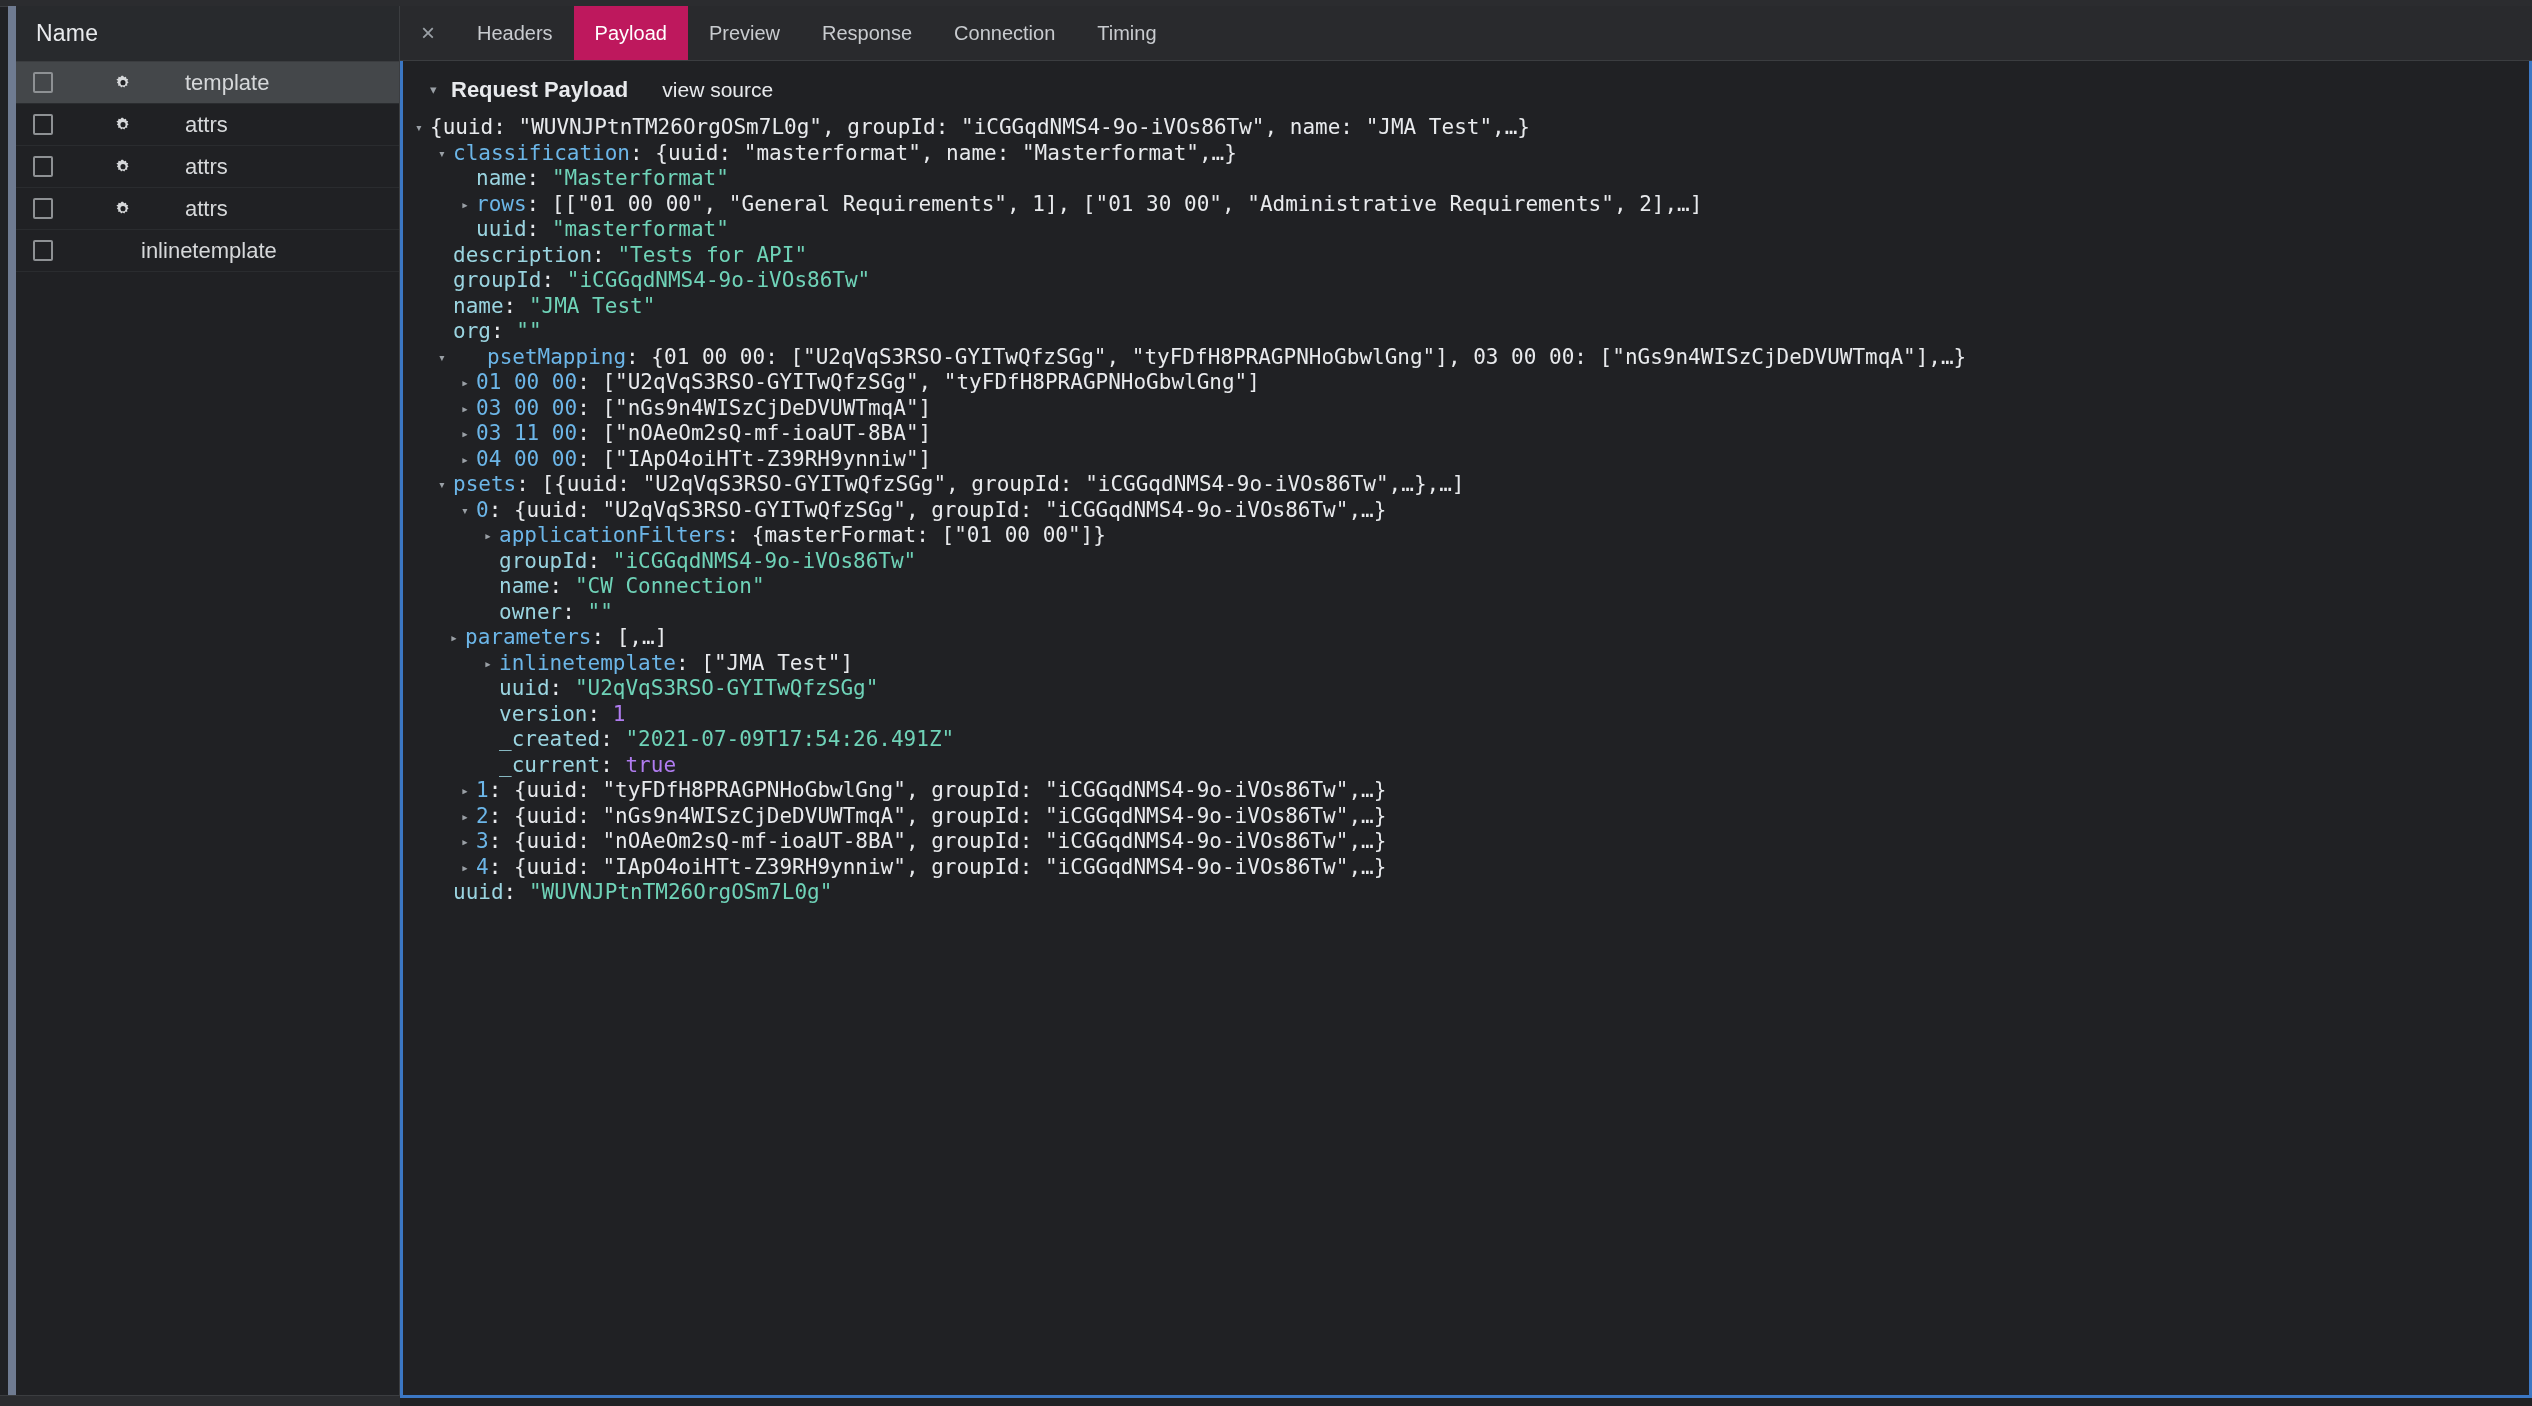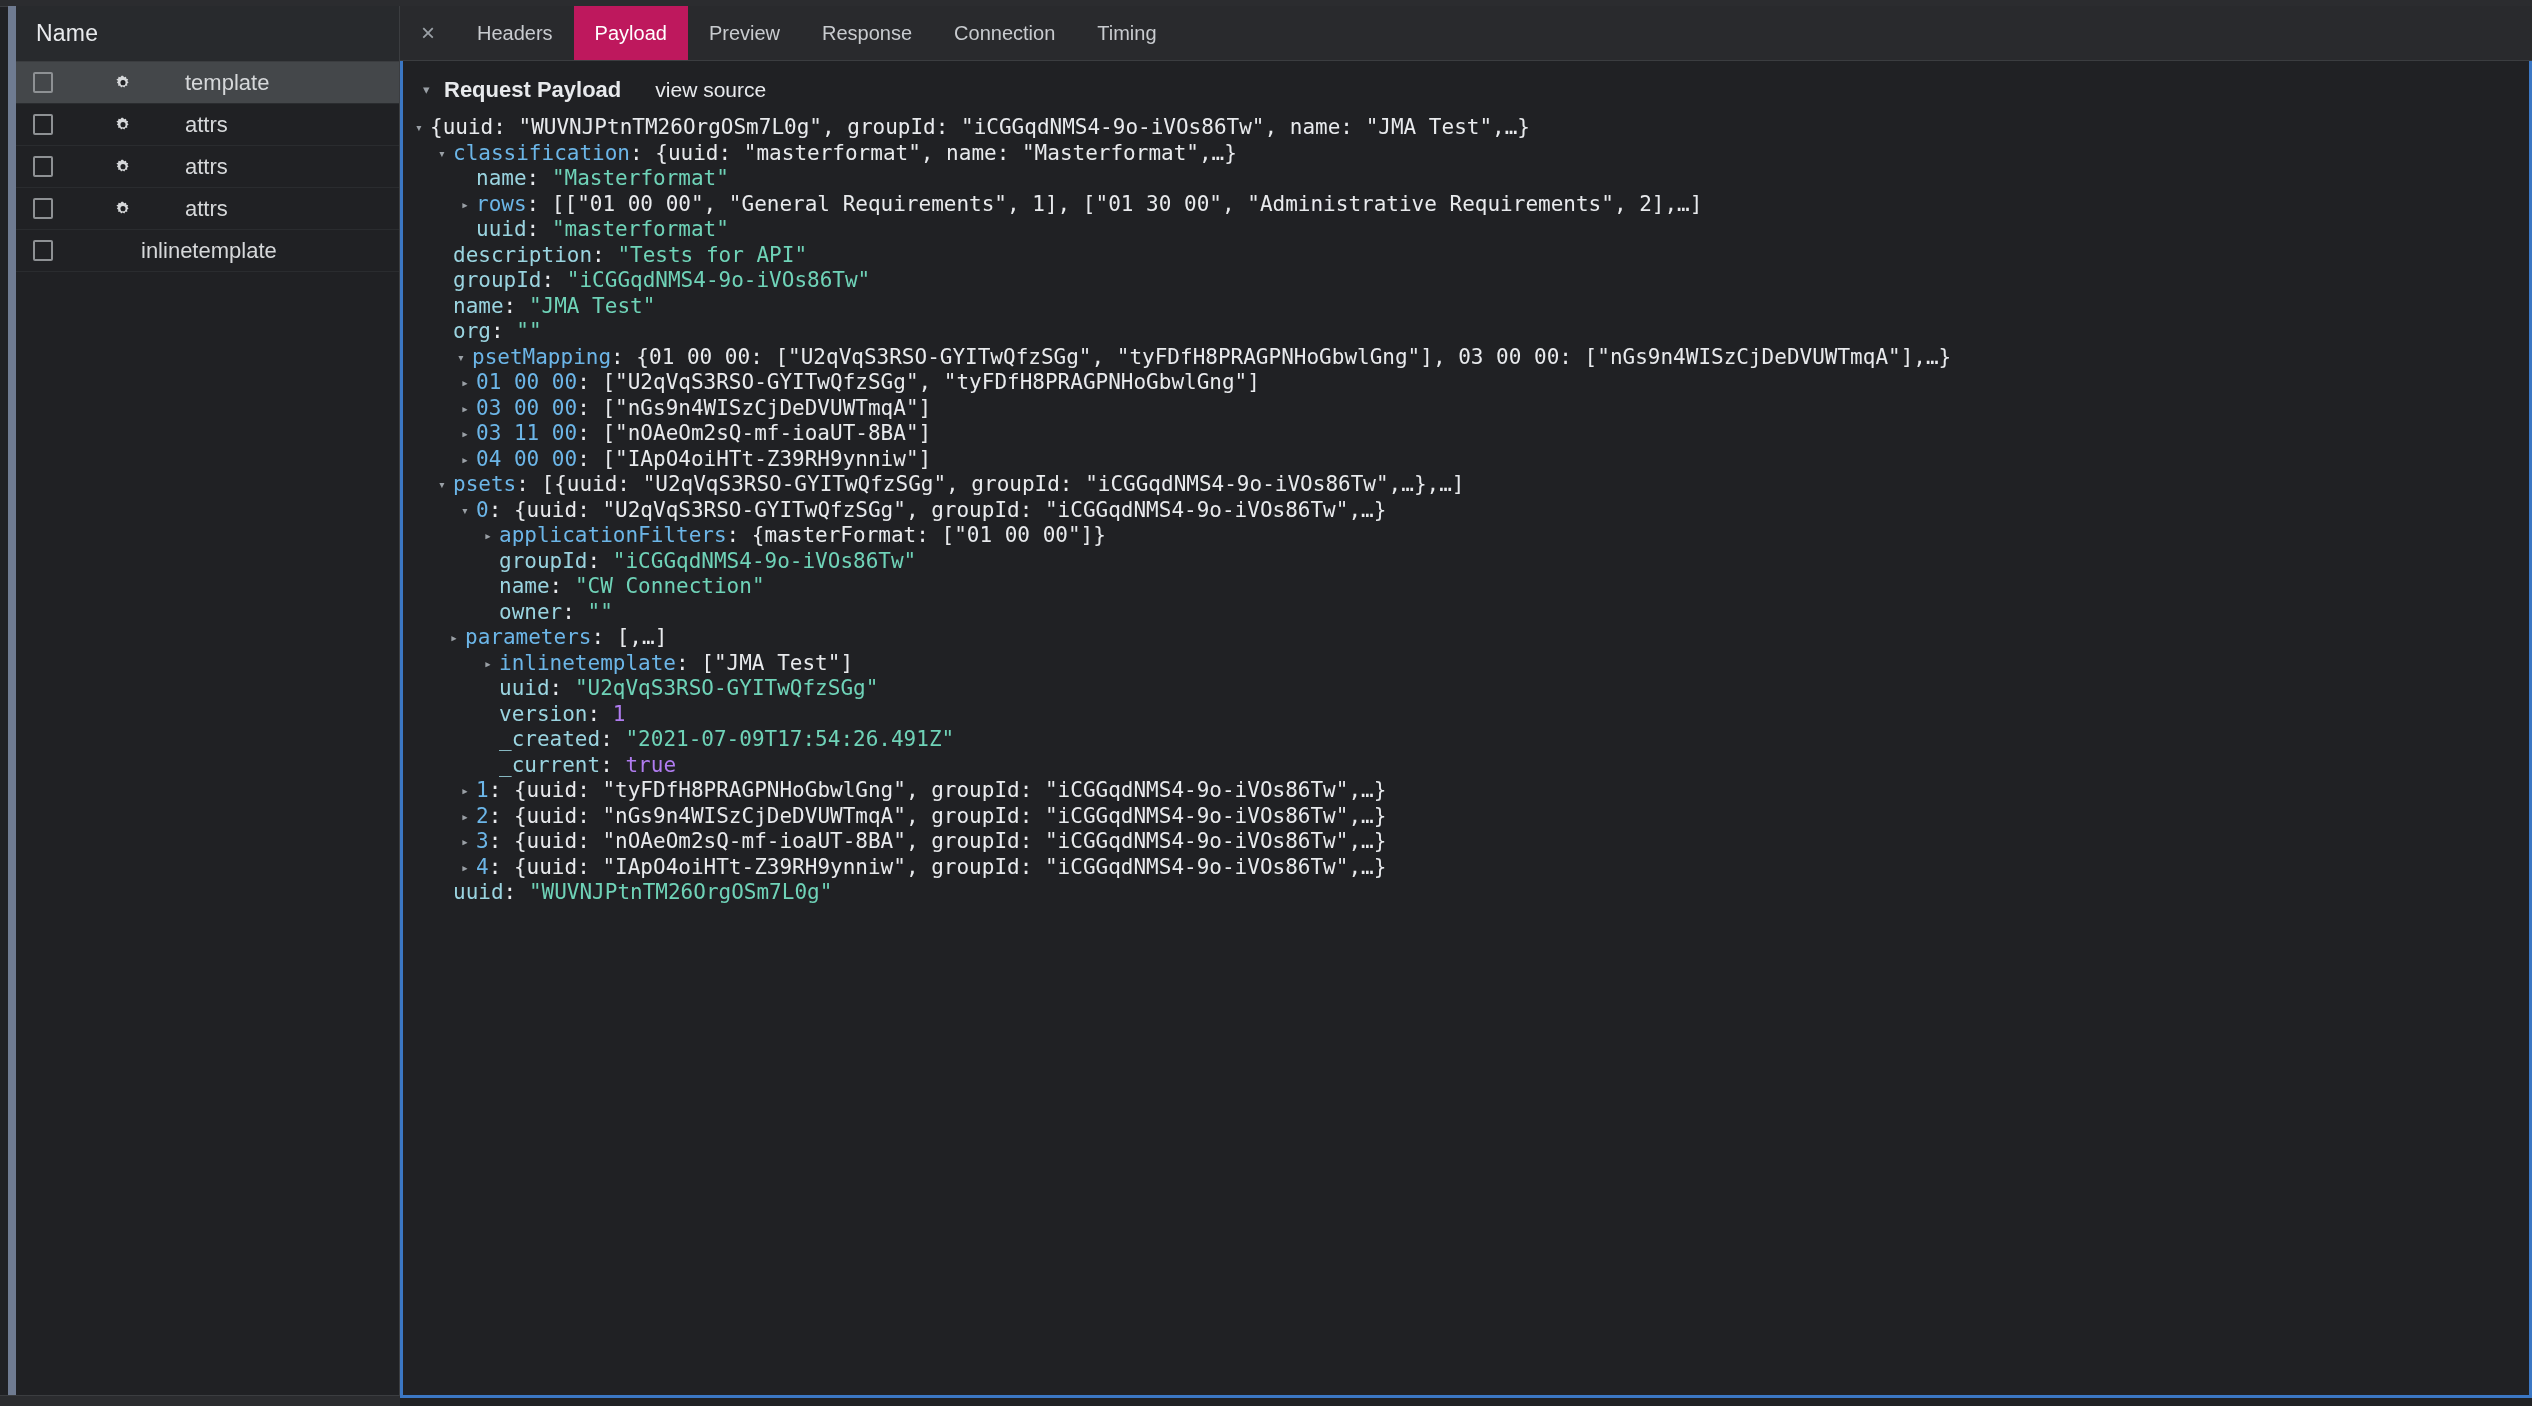--- a/index.html
+++ b/index.html
@@ -176,21 +176,21 @@
     left: 0; top: 0; right: 0; bottom: 0;
     overflow: hidden;
     padding-top: 10px;
     box-sizing: border-box;
   }
 
   .section-header {
     display: flex;
     align-items: center;
     height: 38px;
-    padding-left: 20px;
+    padding-left: 27px;
     box-sizing: border-box;
   }
   .section-title {
     color: #e8eaed;
     font-size: 22px;
     font-weight: bold;
     margin-left: 6px;
     font-family: "Liberation Sans", sans-serif;
   }
   .view-source {
@@ -338,21 +338,21 @@
         <div class="tree" id="json-tree">
             <div class="node" style="padding-left: 12px;"><span class="arrow open"></span><span class="content"><span class="punct">{uuid: </span><span class="punct">"WUVNJPtnTM26OrgOSm7L0g"</span><span class="punct">, groupId: </span><span class="punct">"iCGGqdNMS4-9o-iVOs86Tw"</span><span class="punct">, name: </span><span class="punct">"JMA Test"</span><span class="punct">,…}</span></span></div>
             <div class="node" style="padding-left: 35px;"><span class="arrow open"></span><span class="content"><span class="k-exp">classification</span><span class="punct">: {uuid: "masterformat", name: "Masterformat",…}</span></span></div>
             <div class="node" style="padding-left: 58px;"><span class="arrow none"></span><span class="content"><span class="k-plain">name</span><span class="punct">: </span><span class="s-val">"Masterformat"</span></span></div>
             <div class="node" style="padding-left: 58px;"><span class="arrow closed"></span><span class="content"><span class="k-exp">rows</span><span class="punct">: [["01 00 00", "General Requirements", 1], ["01 30 00", "Administrative Requirements", 2],…]</span></span></div>
             <div class="node" style="padding-left: 58px;"><span class="arrow none"></span><span class="content"><span class="k-plain">uuid</span><span class="punct">: </span><span class="s-val">"masterformat"</span></span></div>
             <div class="node" style="padding-left: 35px;"><span class="arrow none"></span><span class="content"><span class="k-plain">description</span><span class="punct">: </span><span class="s-val">"Tests for API"</span></span></div>
             <div class="node" style="padding-left: 35px;"><span class="arrow none"></span><span class="content"><span class="k-plain">groupId</span><span class="punct">: </span><span class="s-val">"iCGGqdNMS4-9o-iVOs86Tw"</span></span></div>
             <div class="node" style="padding-left: 35px;"><span class="arrow none"></span><span class="content"><span class="k-plain">name</span><span class="punct">: </span><span class="s-val">"JMA Test"</span></span></div>
             <div class="node" style="padding-left: 35px;"><span class="arrow none"></span><span class="content"><span class="k-plain">org</span><span class="punct">: </span><span class="s-val">""</span></span></div>
-            <div class="node" style="padding-left: 54px;"><span class="arrow open"></span><span class="content"><span class="k-exp">psetMapping</span><span class="punct">: {01 00 00: ["U2qVqS3RSO-GYITwQfzSGg", "tyFDfH8PRAGPNHoGbwlGng"], 03 00 00: ["nGs9n4WISzCjDeDVUWTmqA"],…}</span></span></div>
+            <div class="node" style="padding-left: 35px; gap: 34px;"><span class="arrow open"></span><span class="content"><span class="k-exp">psetMapping</span><span class="punct">: {01 00 00: ["U2qVqS3RSO-GYITwQfzSGg", "tyFDfH8PRAGPNHoGbwlGng"], 03 00 00: ["nGs9n4WISzCjDeDVUWTmqA"],…}</span></span></div>
             <div class="node" style="padding-left: 58px;"><span class="arrow closed"></span><span class="content"><span class="k-exp">01 00 00</span><span class="punct">: ["U2qVqS3RSO-GYITwQfzSGg", "tyFDfH8PRAGPNHoGbwlGng"]</span></span></div>
             <div class="node" style="padding-left: 58px;"><span class="arrow closed"></span><span class="content"><span class="k-exp">03 00 00</span><span class="punct">: ["nGs9n4WISzCjDeDVUWTmqA"]</span></span></div>
             <div class="node" style="padding-left: 58px;"><span class="arrow closed"></span><span class="content"><span class="k-exp">03 11 00</span><span class="punct">: ["nOAeOm2sQ-mf-ioaUT-8BA"]</span></span></div>
             <div class="node" style="padding-left: 58px;"><span class="arrow closed"></span><span class="content"><span class="k-exp">04 00 00</span><span class="punct">: ["IApO4oiHTt-Z39RH9ynniw"]</span></span></div>
             <div class="node" style="padding-left: 35px;"><span class="arrow open"></span><span class="content"><span class="k-exp">psets</span><span class="punct">: [{uuid: "U2qVqS3RSO-GYITwQfzSGg", groupId: "iCGGqdNMS4-9o-iVOs86Tw",…},…]</span></span></div>
             <div class="node" style="padding-left: 58px;"><span class="arrow open"></span><span class="content"><span class="k-exp">0</span><span class="punct">: {uuid: "U2qVqS3RSO-GYITwQfzSGg", groupId: "iCGGqdNMS4-9o-iVOs86Tw",…}</span></span></div>
             <div class="node" style="padding-left: 81px;"><span class="arrow closed"></span><span class="content"><span class="k-exp">applicationFilters</span><span class="punct">: {masterFormat: ["01 00 00"]}</span></span></div>
             <div class="node" style="padding-left: 81px;"><span class="arrow none"></span><span class="content"><span class="k-plain">groupId</span><span class="punct">: </span><span class="s-val">"iCGGqdNMS4-9o-iVOs86Tw"</span></span></div>
             <div class="node" style="padding-left: 81px;"><span class="arrow none"></span><span class="content"><span class="k-plain">name</span><span class="punct">: </span><span class="s-val">"CW Connection"</span></span></div>
             <div class="node" style="padding-left: 81px;"><span class="arrow none"></span><span class="content"><span class="k-plain">owner</span><span class="punct">: </span><span class="s-val">""</span></span></div>

